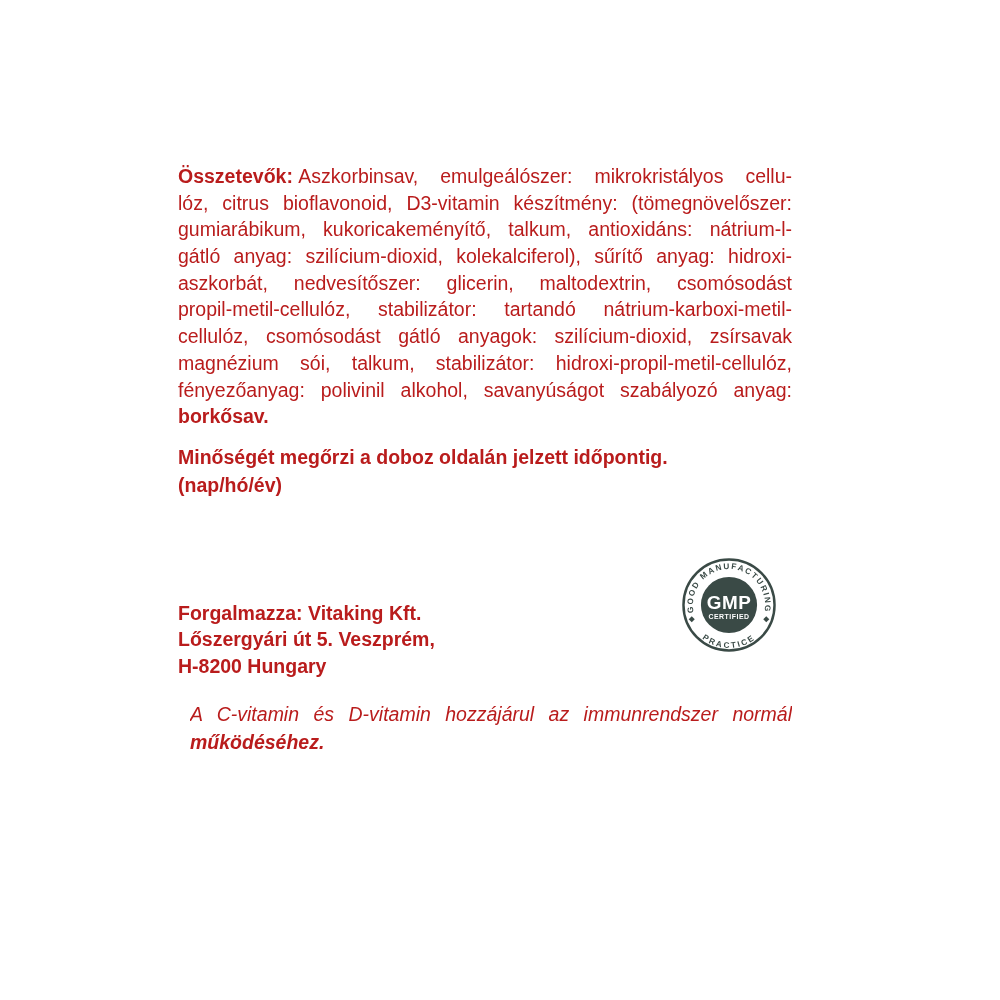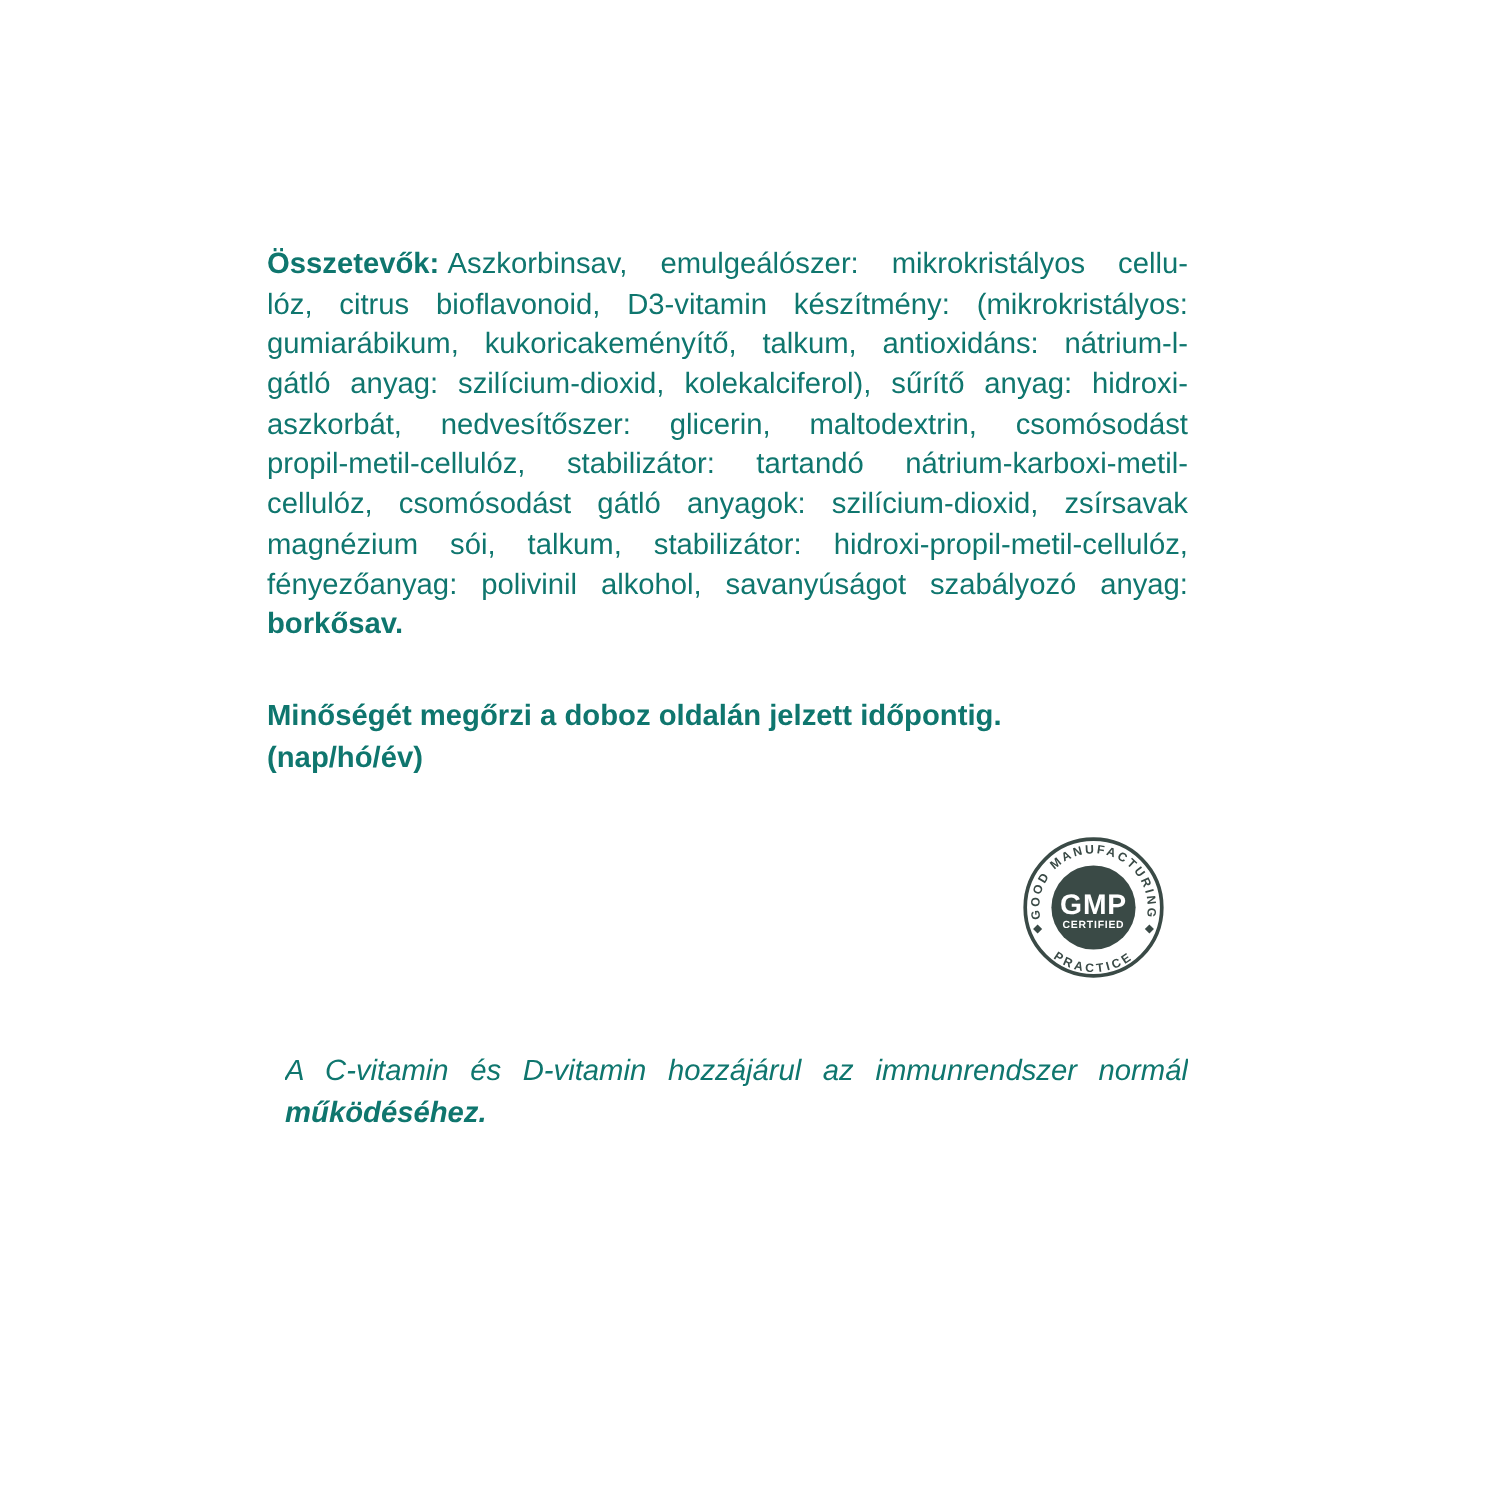--- a/index.html
+++ b/index.html
@@ -2,31 +2,31 @@
 <html><head>
 <meta charset="utf-8">
 <style>
   html, body { margin: 0; padding: 0; background: #ffffff; }
   .canvas {
     position: relative;
     width: 1000px;
     height: 1000px;
     background: #ffffff;
     font-family: "Liberation Sans", sans-serif;
-    color: #0f766e;
+    color: #b91c1c;
     overflow: hidden;
   }
   .para {
     position: absolute;
     left: 178px;
     width: 614px;
     font-size: 19.5px;
   }
   .ingredients { top: 163px; }
-  .shelf       { top: 464px; }
+  .shelf       { top: 444px; }
   .storage     { top: 522px; }
   .distributor { top: 600px; }
   .claim       { top: 700px; font-style: italic; }
 
   .jline, .tline {
     height: 26.7px;
     line-height: 26.7px;
     overflow: hidden;
     white-space: normal;
   }
@@ -83,37 +83,42 @@
     fill: #3a4a46;
   }
 </style>
 </head>
 <body>
 
 <div class="canvas">
 
   <section class="para ingredients">
     <div class="jline"><span class="b">Összetevők:</span><span>Aszkorbinsav, emulgeálószer: mikrokristályos cellu-</span></div>
-    <div class="jline">lóz, citrus bioflavonoid, D3-vitamin készítmény: (mikrokristályos:</div>
+    <div class="jline">lóz, citrus bioflavonoid, D3-vitamin készítmény: (tömegnövelőszer:</div>
     <div class="jline">gumiarábikum, kukoricakeményítő, talkum, antioxidáns: nátrium-l-</div>
     <div class="jline">gátló anyag: szilícium-dioxid, kolekalciferol), sűrítő anyag: hidroxi-</div>
     <div class="jline">aszkorbát, nedvesítőszer: glicerin, maltodextrin, csomósodást</div>
     <div class="jline">propil-metil-cellulóz, stabilizátor: tartandó nátrium-karboxi-metil-</div>
     <div class="jline">cellulóz, csomósodást gátló anyagok: szilícium-dioxid, zsírsavak</div>
     <div class="jline">magnézium sói, talkum, stabilizátor: hidroxi-propil-metil-cellulóz,</div>
     <div class="jline">fényezőanyag: polivinil alkohol, savanyúságot szabályozó anyag:</div>
     <div class="tline">borkősav.</div>
   </section>
 
   <section class="para shelf">
     <div class="tline">Minőségét megőrzi a doboz oldalán jelzett időpontig.</div>
     <div class="tline">(nap/hó/év)</div>
   </section>
 
 
+  <section class="para distributor">
+    <div class="tline">Forgalmazza: Vitaking Kft.</div>
+    <div class="tline">Lőszergyári út 5. Veszprém,</div>
+    <div class="tline">H-8200 Hungary</div>
+  </section>
 
   <section class="para claim">
     <div class="jline">A C-vitamin és D-vitamin hozzájárul az immunrendszer normál</div>
     <div class="tline">működéséhez.</div>
   </section>
 
   <div class="badge">
     <svg viewBox="0 0 96 96" xmlns="http://www.w3.org/2000/svg">
       <defs>
         <path id="arcTop" d="M 14.5 59.5 A 35.4 35.4 0 1 1 81.5 59.5" fill="none"></path>

